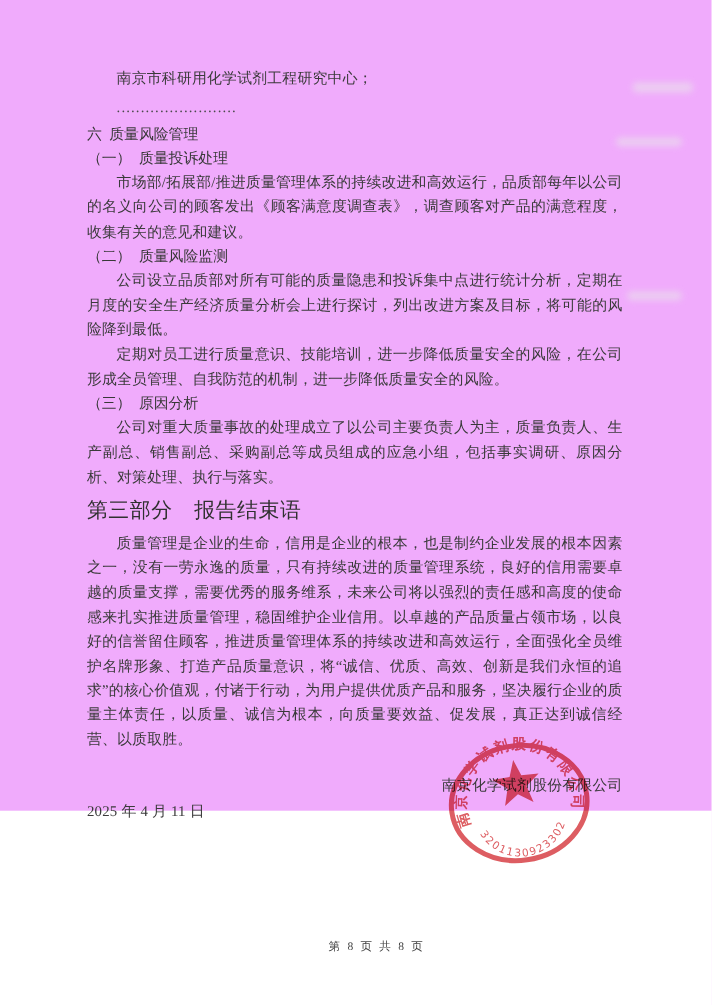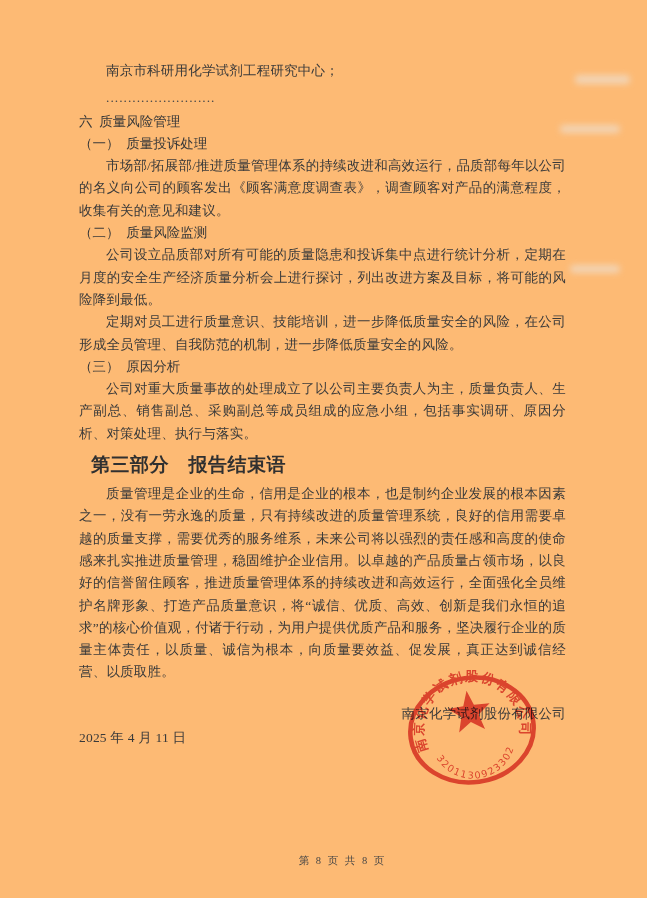--- a/index.html
+++ b/index.html
@@ -4,22 +4,22 @@
 <style>
   html,body{margin:0;padding:0;}
   body{
     width:647px;height:914px;
     background:#ffffff;
     font-family:"Liberation Serif","DejaVu Serif",serif;
     overflow:hidden;
   }
   .page{
     position:relative;
-    width:647px;height:898px;
-    background:#fdba74;
+    width:647px;height:737px;
+    background:#f0abfc;
     color:#3a3a3a;
   }
   .content{
     position:absolute;
     left:79px;top:60px;
     width:487px;
   }
   .content p{
     margin:0;
     font-size:13.5px;
@@ -36,24 +36,24 @@
   }
   .sec-heading, .sub-heading{
     margin:0;
     font-size:13.5px;
     line-height:22.3px;
     font-weight:normal;
     color:#383838;
     font-family:Liberation Serif, serif;
   }
   .part-heading{
-    margin:7px 0 5px 12px;
+    margin:7px 0 5px 0;
     font-size:19px;
     line-height:26px;
-    font-weight:700;
+    font-weight:400;
     color:#303030;
     letter-spacing:0.5px;
   }
   .signature{
     margin-top:19px;
     text-align:right;
   }
   .signature .company{
     text-align:right;
     text-indent:0;

